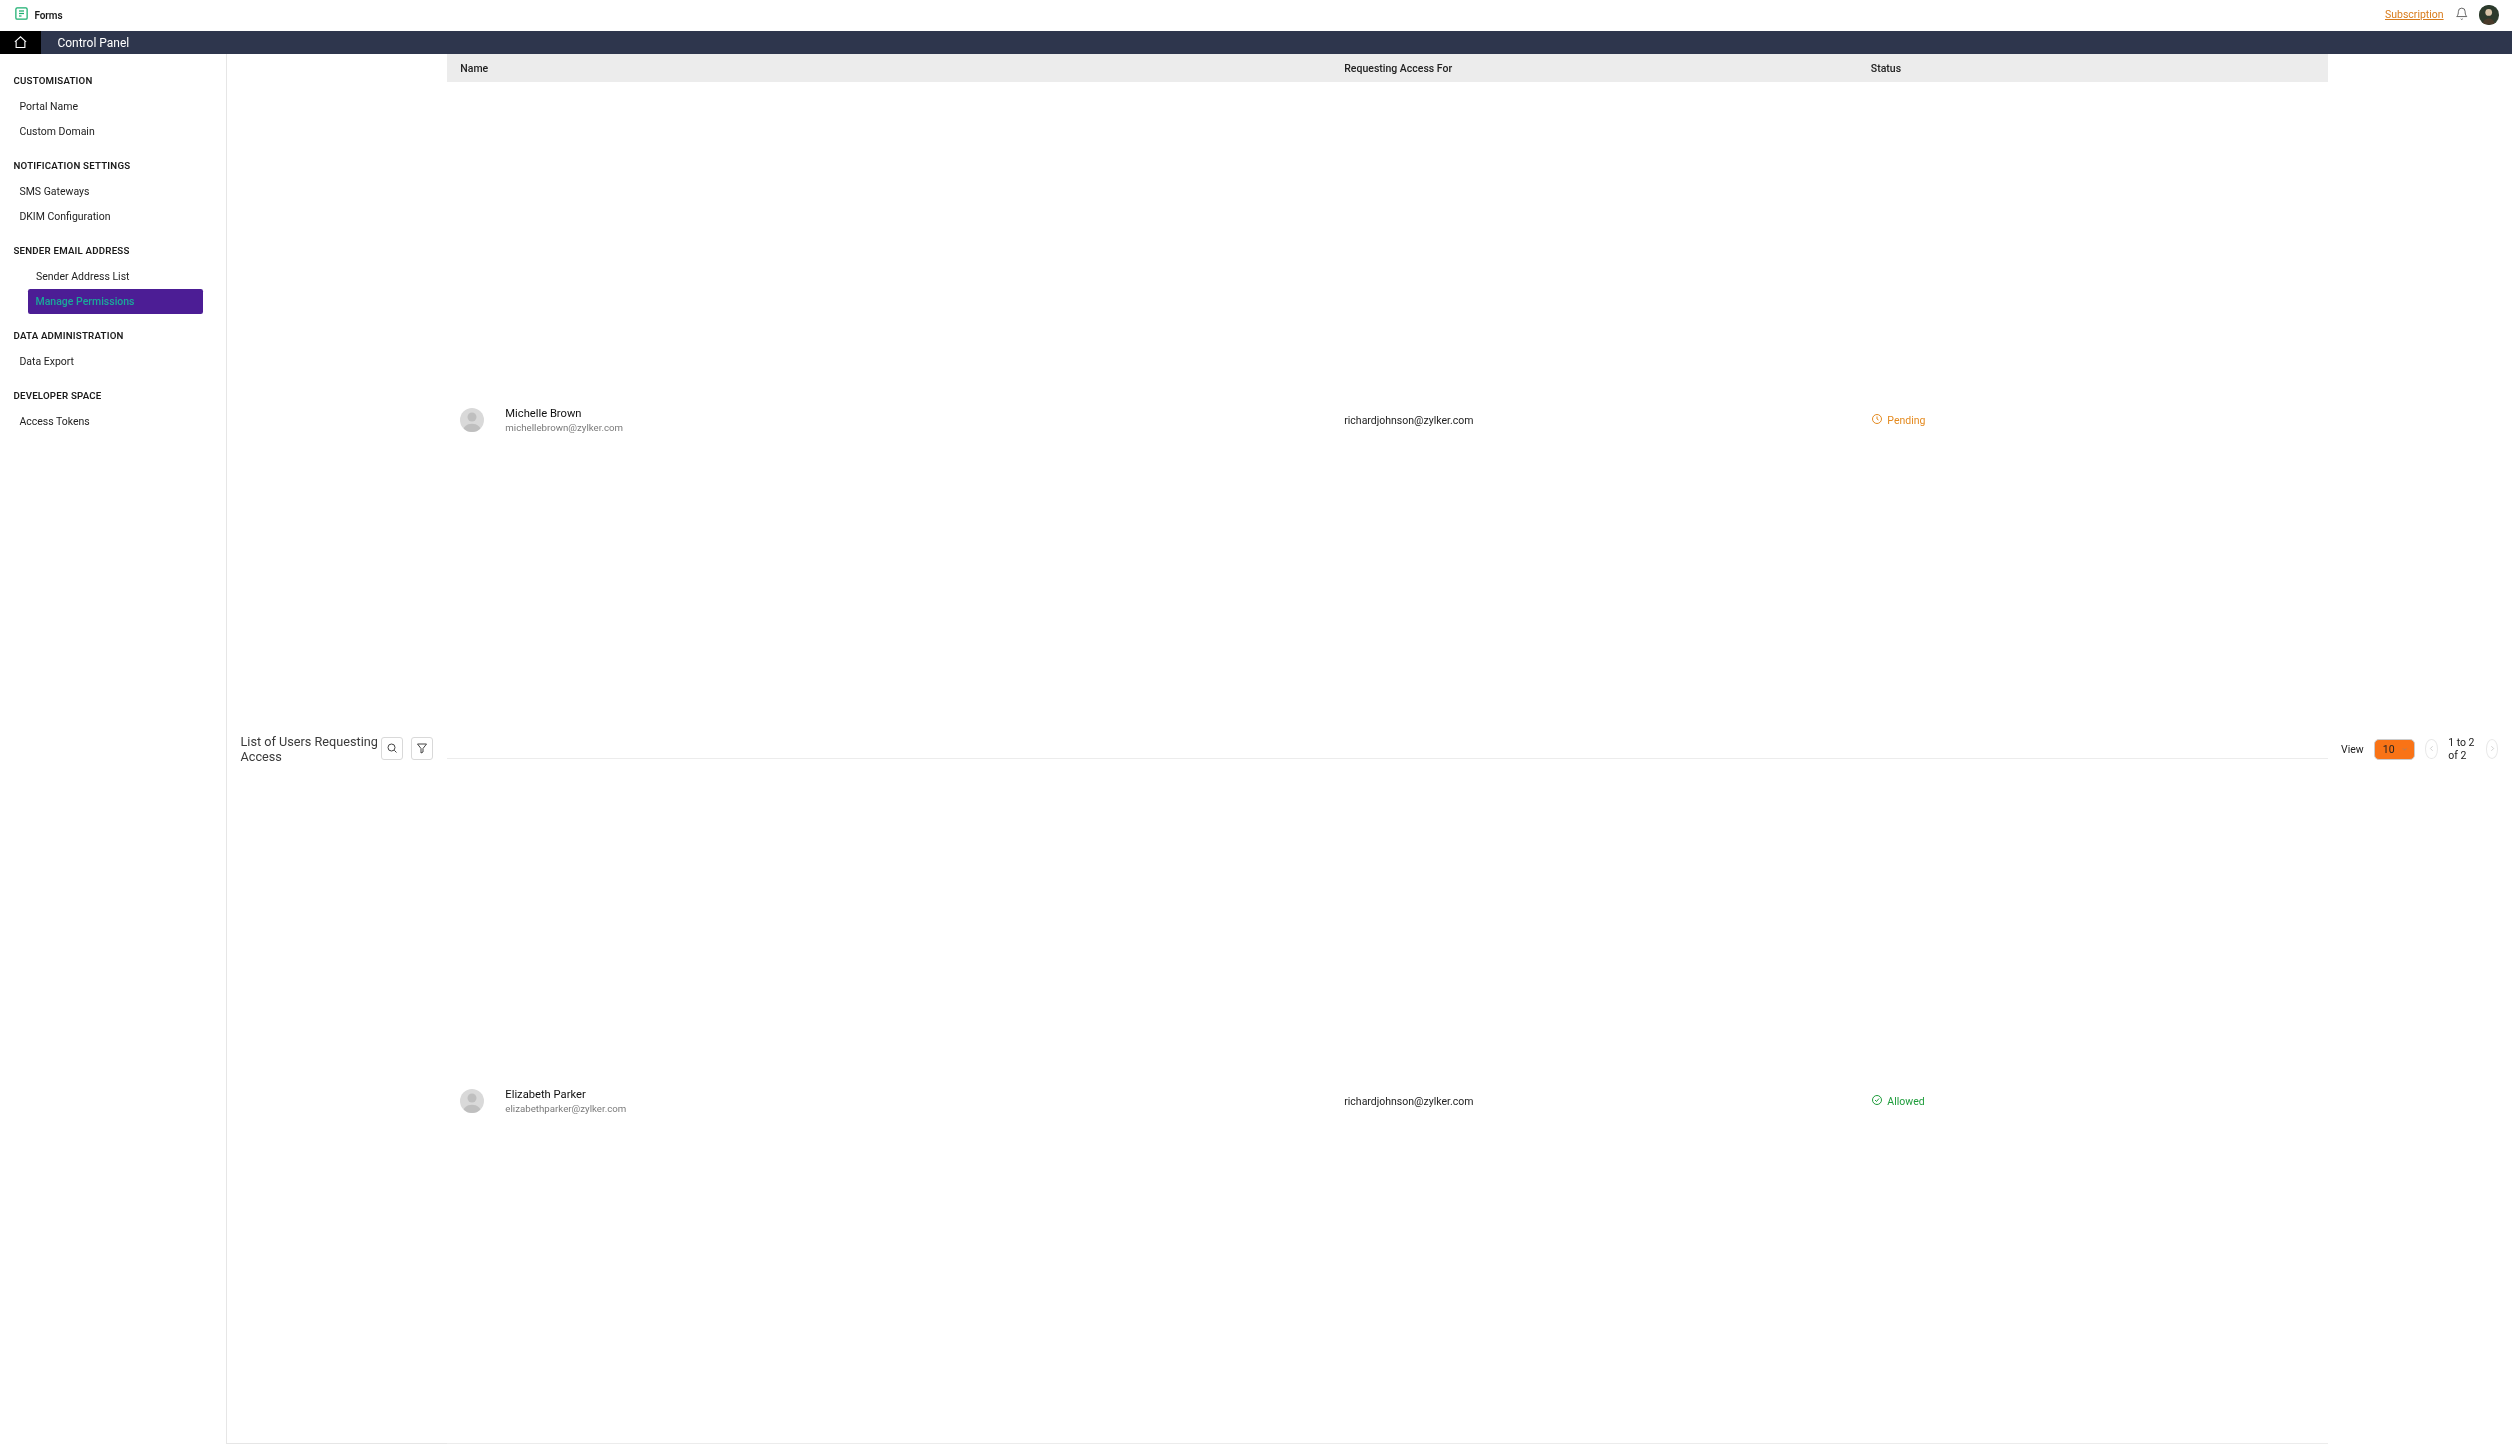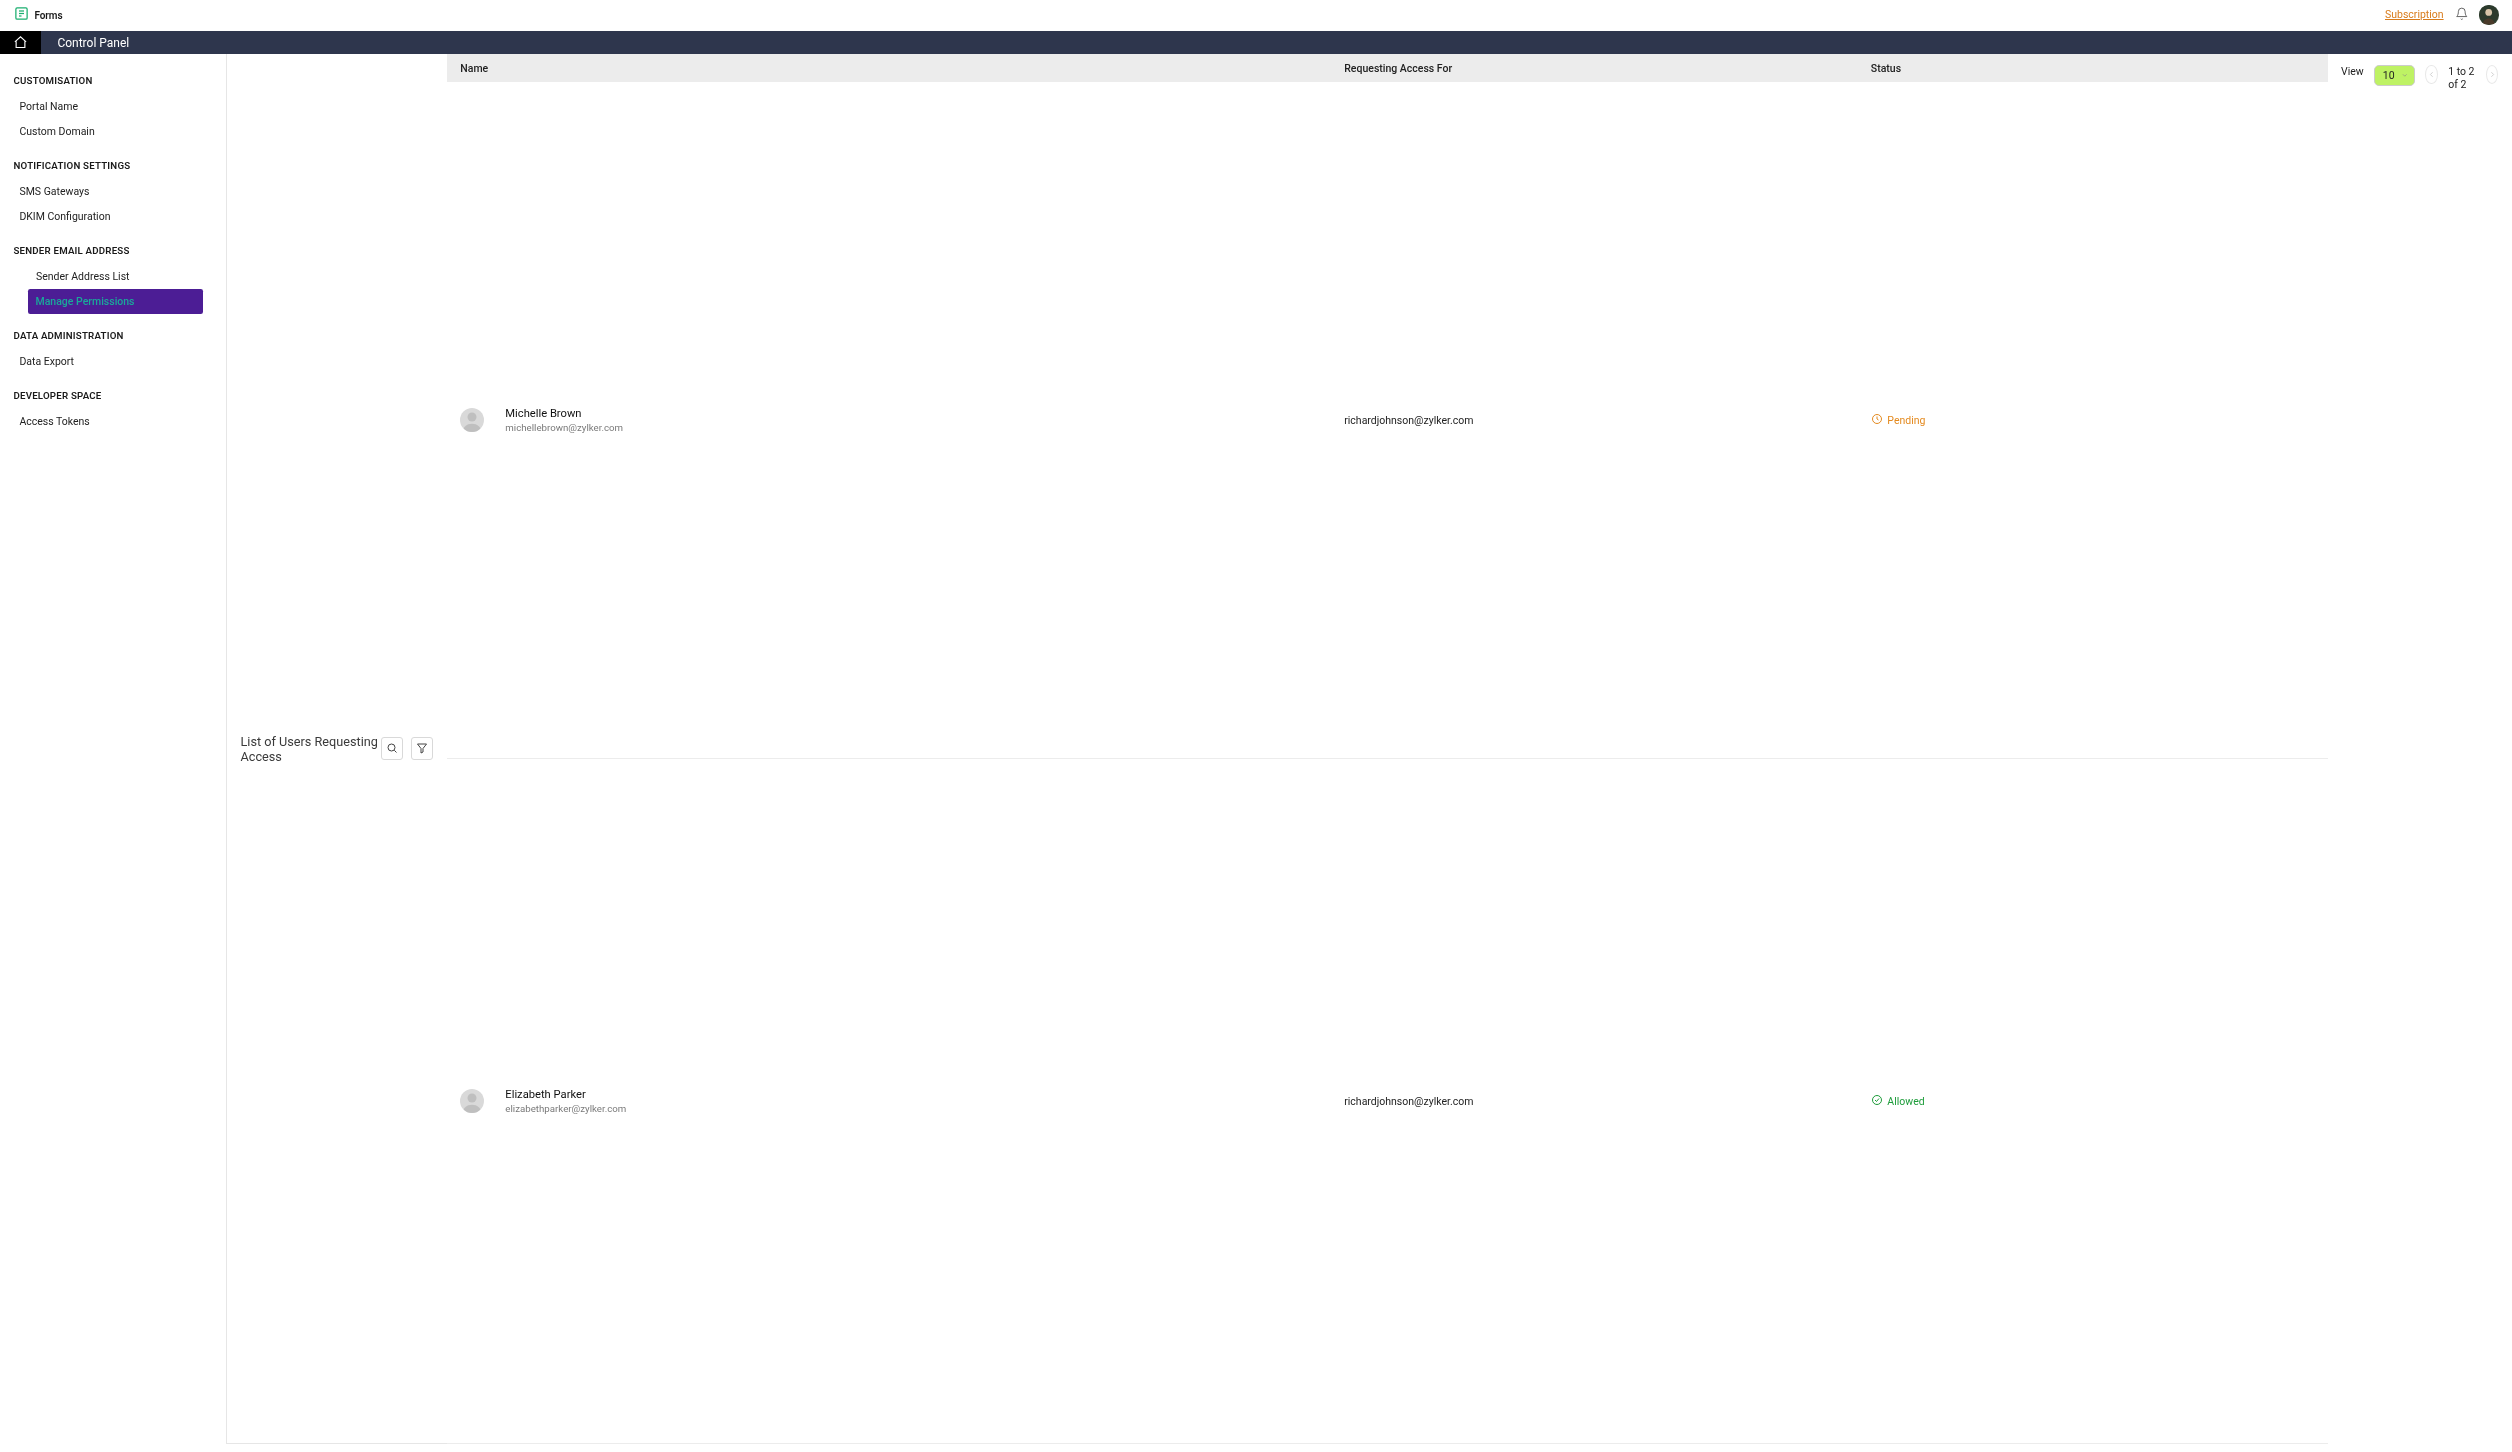--- a/index.html
+++ b/index.html
@@ -45,23 +45,23 @@
   .table tbody td { padding: 9px 13.5px; border-bottom: 0.7px solid #ececec; vertical-align: middle; color: #222; font-size: 10.5px; }
   .user-cell { display: flex; align-items: center; gap: 21px; }
   .user-avatar { width: 24px; height: 24px; border-radius: 50%; background: #d9d9d9; overflow: hidden; display: flex; align-items: flex-end; justify-content: center; }
   .user-name { font-size: 11.2px; color: #111; }
   .user-email { font-size: 9.7px; color: #7a7a7a; margin-top: 1.5px; }
   .status-wrap { display: flex; align-items: center; gap: 4.5px; }
   .status-pending { color: #e48a1f; }
   .status-allowed { color: #1d9c3a; }
 
   
-  .table-footer { display: flex; align-items: flex-start; justify-content: flex-end; padding: 10.5px 13.5px; gap: 10.5px; font-size: 10.5px; color: #222; }
+  .table-footer { display: flex; align-items: center; justify-content: flex-end; padding: 10.5px 13.5px; gap: 10.5px; font-size: 10.5px; color: #222; }
   .view-label { color: #222; }
-  .page-select { border: 0.7px solid #ccc; border-radius: 5px; padding: 3px 19.4px 3px 7.5px; font-size: 10.5px; background: #bef264; cursor: pointer; position: relative; }
+  .page-select { border: 0.7px solid #ccc; border-radius: 5px; padding: 3px 19.4px 3px 7.5px; font-size: 10.5px; background: #f97316; cursor: pointer; position: relative; }
   .page-select-wrap { position: relative; }
   .page-select-caret { position: absolute; right: 6px; top: 50%; transform: translateY(-50%); pointer-events: none; }
   .pager-btn { width: 19.4px; height: 19.4px; border: 0.7px solid #d9d9d9; border-radius: 50%; background: #fff; display: flex; align-items: center; justify-content: center; cursor: pointer; color: #888; }
   .pager-btn.disabled { opacity: 0.6; cursor: default; }
   .range-text { font-size: 10.5px; }
 </style>
 </head>
 <body>
 
 <div class="topbar">

